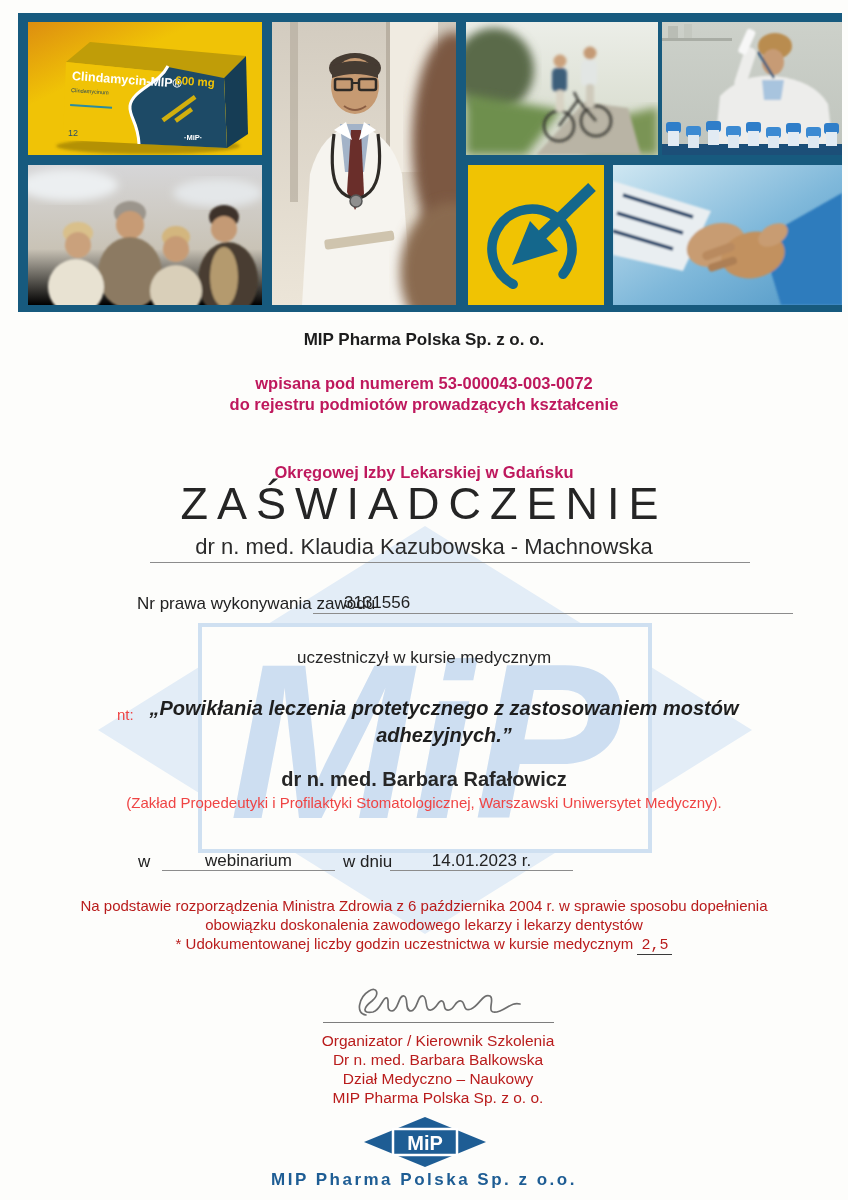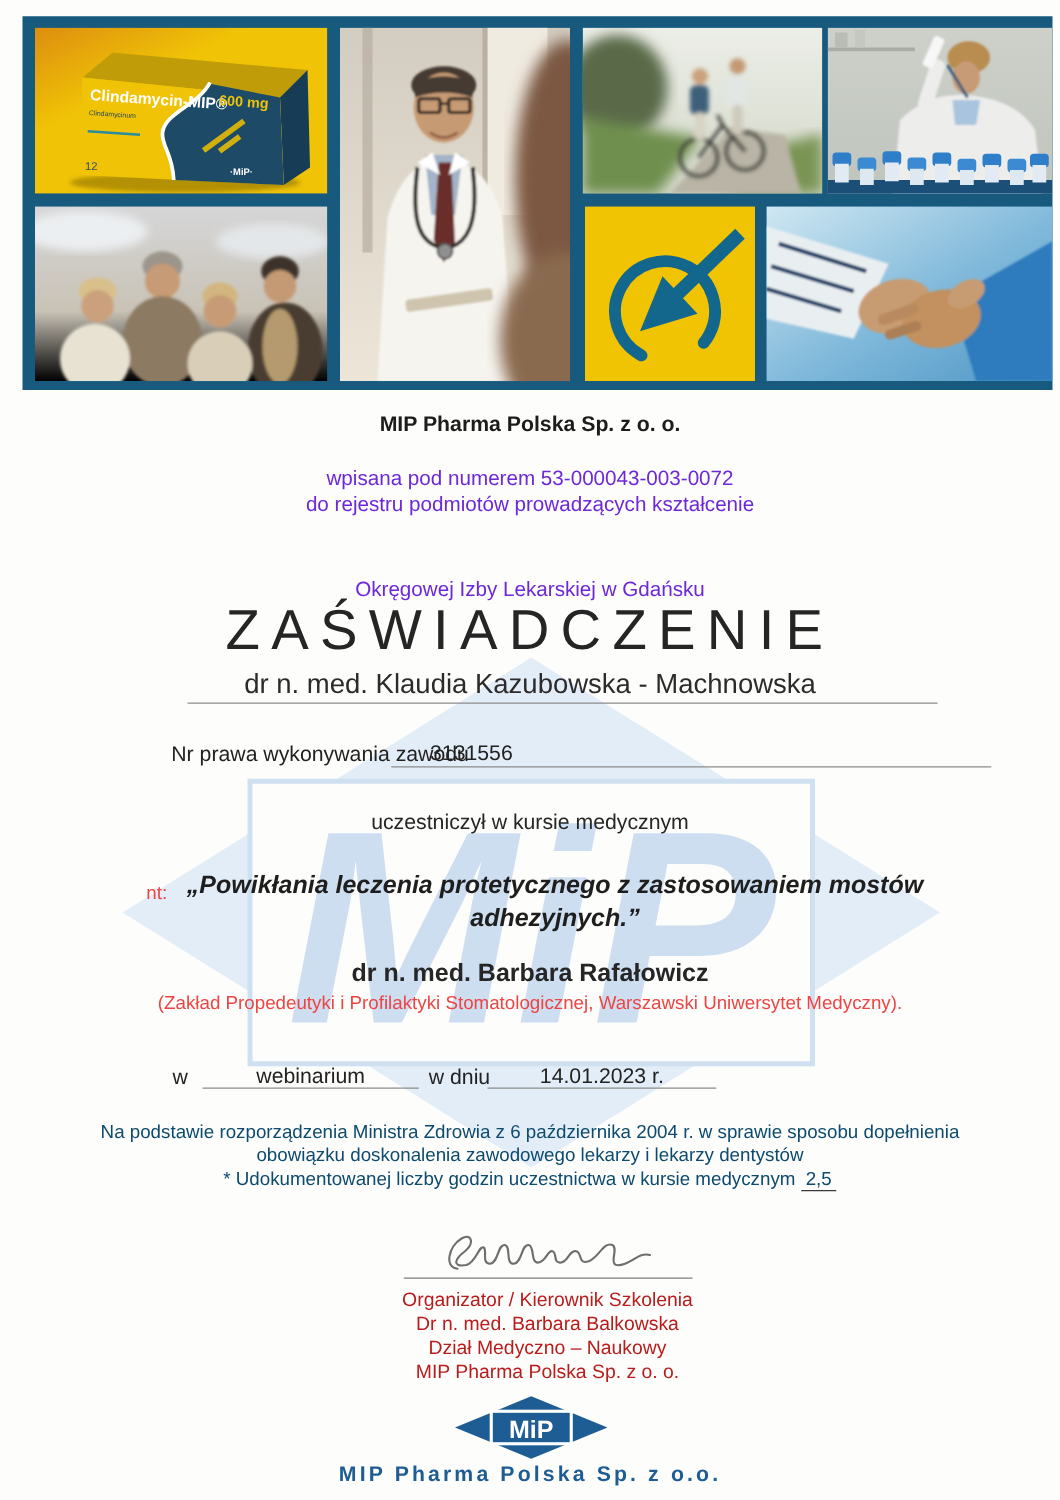--- a/index.html
+++ b/index.html
@@ -9,32 +9,32 @@
     font-family:"Liberation Sans", sans-serif;color:#262626;
   }
   .abs{position:absolute;}
   .ctr{left:0;width:848px;text-align:center;}
   
   .band{left:18px;top:13px;width:824px;height:299px;background:#175a7e;}
   .tile{position:absolute;overflow:hidden;}
   .tile svg{display:block;}
   
   .org-name{top:330px;font-size:17px;font-weight:bold;color:#1c1c1c;}
-  .reg{font-size:16.5px;color:#6d28d9;}
+  .reg{font-size:16.5px;color:#be185d;font-weight:bold;}
   .big-title{top:478px;font-size:45px;font-weight:normal;letter-spacing:9px;color:#252525;}
   .holder-name{top:534px;font-size:22px;color:#2b2b2b;}
   .rule{height:0;border-top:1.3px solid #8c8c8c;}
   .lbl{font-size:17px;color:#222;}
   .course-intro{top:648px;font-size:17px;}
   .course-line{left:40px;width:808px;text-align:center;font-size:20px;font-weight:bold;font-style:italic;color:#1e1e1e;}
   .nt{top:706px;left:117px;font-size:15px;color:#ef4444;}
   .lecturer{top:768px;font-size:20px;font-weight:bold;}
   .affil{top:794px;font-size:15px;color:#ef4444;}
-  .legal{font-size:15px;color:#0c4a6e;left:64px;width:720px;text-align:center;}
-  .unum{border-bottom:1.3px solid #3a3a3a;padding:0 4px;}
+  .legal{font-size:15px;color:#b91c1c;left:64px;width:720px;text-align:center;}
+  .unum{border-bottom:1.3px solid #3a3a3a;padding:0 4px;font-family:Liberation Mono, monospace;}
   .sig-block{top:1031px;left:288px;width:300px;text-align:center;font-size:15.5px;line-height:19px;color:#b91c1c;}
   .footer-co{top:1170px;font-size:17px;font-weight:bold;color:#1e5d94;letter-spacing:2.5px;}
 </style>
 </head>
 <body>
 
 <div class="page">
 
   <div class="abs band">
 

